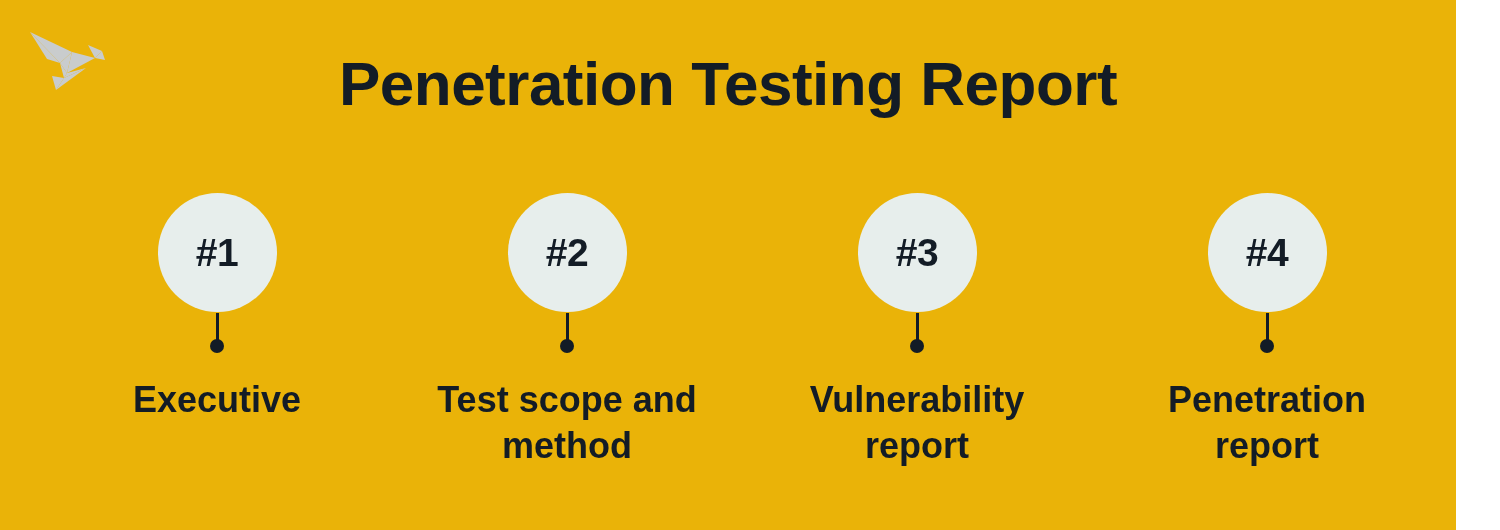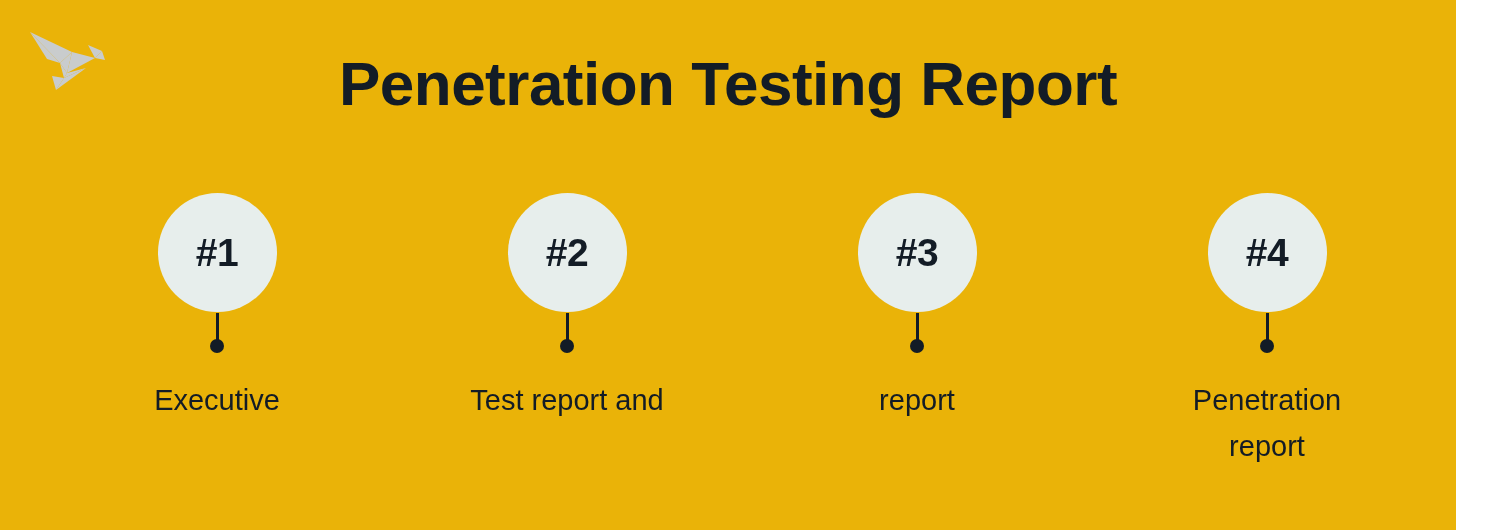--- a/index.html
+++ b/index.html
@@ -91,23 +91,23 @@
   .dot {
     width: 14px;
     height: 14px;
     border-radius: 50%;
     background: #131c26;
     margin-top: -1px;
   }
 
   .step-label {
     margin-top: 24px;
-    font-size: 29px;
+    font-size: 36px;
     line-height: 46px;
-    font-weight: 400;
+    font-weight: 700;
     color: #131c26;
     text-align: center;
     max-width: 300px;
   }
 </style>
 </head>
 <body>
 
 <div class="slide">
 
@@ -143,31 +143,33 @@
       </div>
     </div>
 
     <div class="step">
       <div class="badge">
         <span class="badge-label">#2</span>
       </div>
       <div class="connector"></div>
       <div class="dot"></div>
       <div class="step-label">
-        <div>Test report and</div>
+        <div>Test scope and</div>
+        <div>method</div>
       </div>
     </div>
 
     <div class="step">
       <div class="badge">
         <span class="badge-label">#3</span>
       </div>
       <div class="connector"></div>
       <div class="dot"></div>
       <div class="step-label">
+        <div>Vulnerability</div>
         <div>report</div>
       </div>
     </div>
 
     <div class="step">
       <div class="badge">
         <span class="badge-label">#4</span>
       </div>
       <div class="connector"></div>
       <div class="dot"></div>

